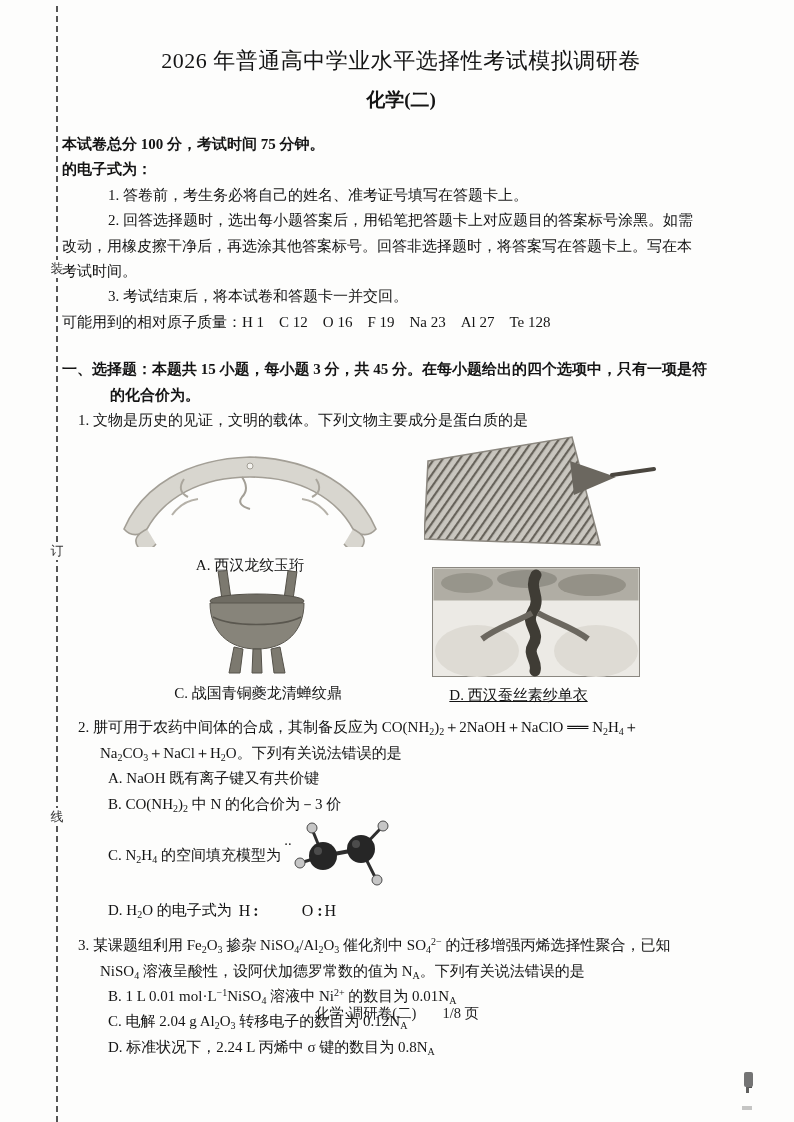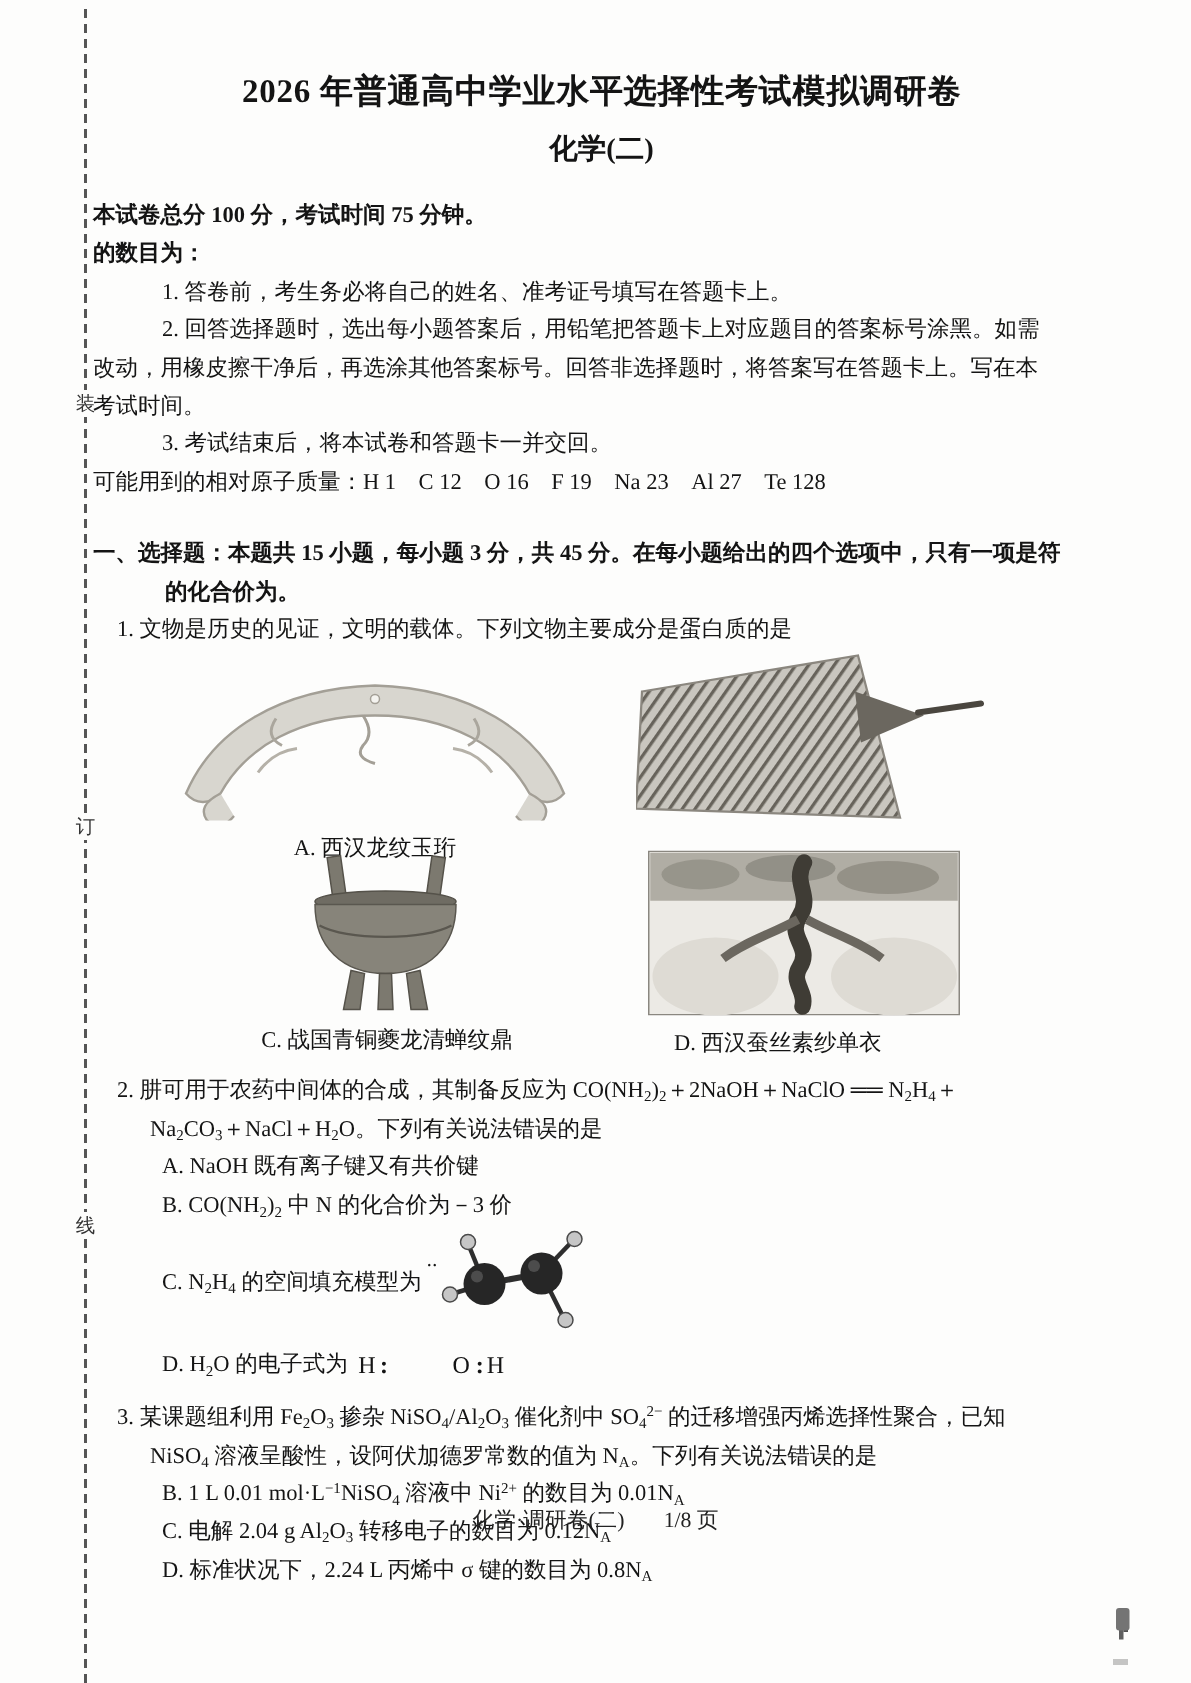--- a/index.html
+++ b/index.html
@@ -2,21 +2,21 @@
 <html><head>
 <meta charset="utf-8">
 <style>
   html,body{margin:0;padding:0;background:#e9e9e9;}
   .page{position:relative;width:794px;height:1122px;margin:0 auto;background:#fdfdfc;
         overflow:hidden;font-family:"Liberation Serif","DejaVu Serif",serif;color:#141414;}
   .binding-line{position:absolute;left:56px;top:6px;bottom:0;width:0;border-left:2px dashed #555;}
   .bind-char{position:absolute;left:47px;width:20px;text-align:center;background:#fdfdfc;
              font-size:13px;color:#333;}
   .content{position:absolute;left:62px;top:0;width:678px;}
-  .title{margin:46px 0 0 0;text-align:center;font-size:22px;font-weight:bold;line-height:30px;letter-spacing:.5px;}
+  .title{margin:46px 0 0 0;text-align:center;font-size:22px;font-weight:normal;line-height:30px;letter-spacing:.5px;}
   .subtitle{margin:10px 0 0 0;text-align:center;font-size:19px;font-weight:bold;line-height:28px;}
   .l{font-size:15px;line-height:25.4px;white-space:pre-wrap;}
   .b{font-weight:bold;}
   .mt18{margin-top:18px;} .mt22{margin-top:22px;} .mt6{margin-top:6px;}
   .ind-note{padding-left:46px;}
   .ind-q{padding-left:16px;}
   .ind-qc{padding-left:38px;}
   .ind-opt{padding-left:46px;}
   .ind-sec2{padding-left:48px;}
   sub{font-size:10px;vertical-align:-3px;line-height:0;}
@@ -48,21 +48,21 @@
   <span class="bind-char" style="top:260px">装</span>
   <span class="bind-char" style="top:542px">订</span>
   <span class="bind-char" style="top:808px">线</span>
 
   <div class="content">
 
     <h1 class="title">2026 年普通高中学业水平选择性考试模拟调研卷</h1>
     <h2 class="subtitle">化学(二)</h2>
 
     <div class="l b mt18">本试卷总分 100 分，考试时间 75 分钟。</div>
-    <div class="l b">的数目为：</div>
+    <div class="l b">的电子式为：</div>
     <div class="l ind-note">1. 答卷前，考生务必将自己的姓名、准考证号填写在答题卡上。</div>
     <div class="l ind-note">2. 回答选择题时，选出每小题答案后，用铅笔把答题卡上对应题目的答案标号涂黑。如需</div>
     <div class="l">改动，用橡皮擦干净后，再选涂其他答案标号。回答非选择题时，将答案写在答题卡上。写在本</div>
     <div class="l">考试时间。</div>
     <div class="l ind-note">3. 考试结束后，将本试卷和答题卡一并交回。</div>
     <div class="l">可能用到的相对原子质量：H 1　C 12　O 16　F 19　Na 23　Al 27　Te 128</div>
 
     <div class="l b mt22">一、选择题：本题共 15 小题，每小题 3 分，共 45 分。在每小题给出的四个选项中，只有一项是符</div>
     <div class="l b ind-sec2">的化合价为。</div>
 
@@ -105,21 +105,21 @@
           <ellipse cx="67" cy="32" rx="47" ry="7" fill="#6f6c63" stroke="#55524a"></ellipse>
           <path d="M20 34 C20 62 38 80 67 80 C96 80 114 62 114 34 Z" fill="#87847a" stroke="#5a574f"></path>
           <path d="M23 48 C42 58 92 58 111 48" fill="none" stroke="#5a574f" stroke-width="1.5"></path>
           <path d="M44 78 L39 104 L50 104 L53 80 Z" fill="#7c796f" stroke="#55524a"></path>
           <path d="M63 80 L62 104 L72 104 L71 80 Z" fill="#7c796f" stroke="#55524a"></path>
           <path d="M81 80 L84 104 L95 104 L90 78 Z" fill="#7c796f" stroke="#55524a"></path>
         </svg>
         <div class="cap" style="position:relative;left:-72px;width:280px;">C. 战国青铜夔龙清蝉纹鼎</div>
       </div>
 
-      <div class="fig" style="left:370px;top:132px;width:173px;">
+      <div class="fig" style="left:370px;top:132px;width:173px;text-decoration:underline;">
         <svg width="208" height="110" viewBox="0 0 208 110">
           <rect x="0.5" y="0.5" width="207" height="109" fill="#eceae5" stroke="#8a8780"></rect>
           <rect x="1.5" y="1.5" width="205" height="32" fill="#b0ada4"></rect>
           <ellipse cx="35" cy="16" rx="26" ry="10" fill="#918e84" opacity=".8"></ellipse>
           <ellipse cx="95" cy="12" rx="30" ry="9" fill="#86837a" opacity=".7"></ellipse>
           <ellipse cx="160" cy="18" rx="34" ry="11" fill="#8d8a80" opacity=".8"></ellipse>
           <ellipse cx="45" cy="84" rx="42" ry="26" fill="#dedbd4"></ellipse>
           <ellipse cx="164" cy="84" rx="42" ry="26" fill="#dedbd4"></ellipse>
           <path d="M104 8 C96 22 110 30 101 44 C92 58 110 64 101 78 C95 88 106 94 103 104" fill="none" stroke="#3f3c35" stroke-width="11" stroke-linecap="round"></path>
           <path d="M100 46 C82 56 66 60 50 72" fill="none" stroke="#6b675f" stroke-width="6"></path>

